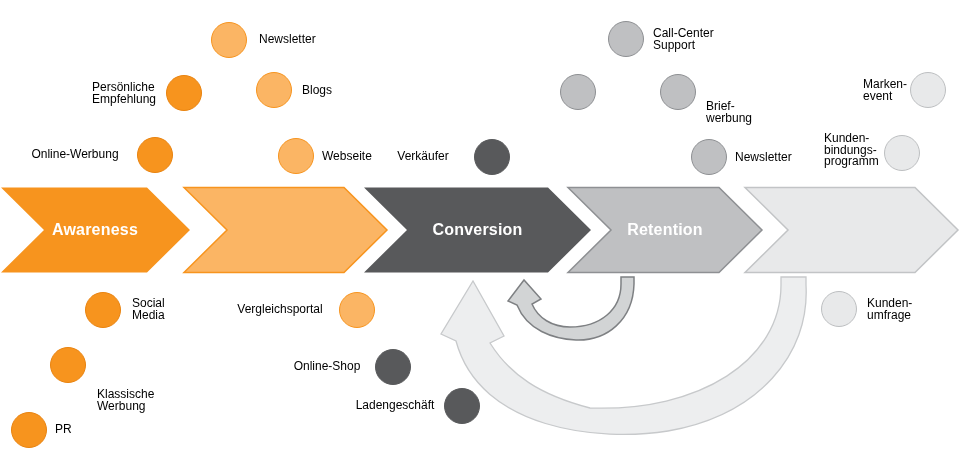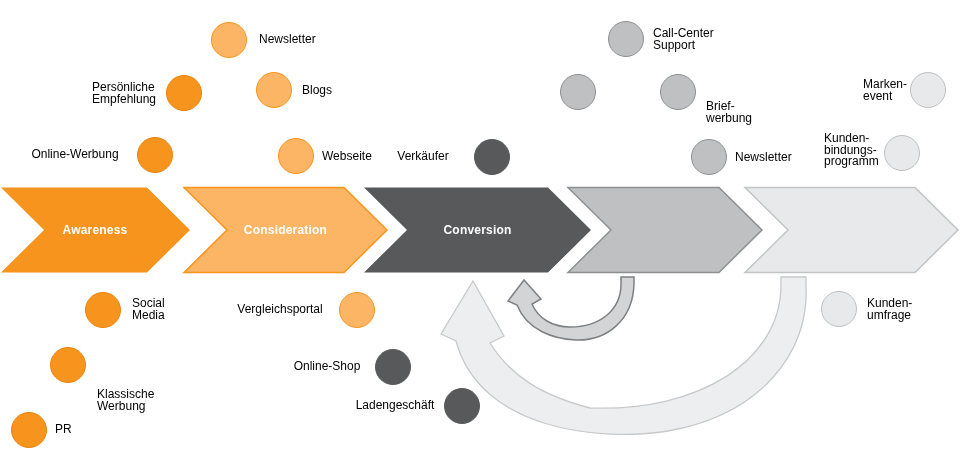--- a/index.html
+++ b/index.html
@@ -14,21 +14,21 @@
   
   .st-awareness{fill:var(--stage-awareness);}
   .st-consideration{fill:var(--stage-consideration);stroke:var(--stage-consideration-border);stroke-width:1.5;}
   .st-conversion{fill:var(--stage-conversion);}
   .st-retention{fill:var(--stage-retention);stroke:var(--stage-retention-border);stroke-width:1.5;}
   .st-advocacy{fill:var(--stage-advocacy);stroke:var(--stage-advocacy-border);stroke-width:1.5;}
   .swoosh-big{fill:var(--swoosh-big-fill);stroke:var(--swoosh-big-border);stroke-width:1.3;}
   .swoosh-small{fill:var(--swoosh-small-fill);stroke:var(--swoosh-small-border);stroke-width:1.5;}
   .stage-label{
     position:absolute;top:221px;height:18px;line-height:18px;
-    text-align:center;font-weight:bold;font-size:12px;color:var(--stage-text);
+    text-align:center;font-weight:bold;font-size:16px;color:var(--stage-text);
     letter-spacing:.2px;
   }
   .stage-label.dim{color:var(--advocacy-text);}
   .circle{
     position:absolute;width:36px;height:36px;border-radius:50%;
     box-sizing:border-box;border:1.5px solid transparent;
   }
   .c-orange{background:var(--circle-orange);border-color:var(--circle-orange-border);}
   .c-orange-light{background:var(--circle-orange-light);border-color:var(--circle-orange-light-border);}
   .c-gray-dark{background:var(--circle-gray-dark);border-color:var(--circle-gray-dark);}
@@ -64,22 +64,22 @@
     <path class="swoosh-small" d="M 634 277 L 634 284
          C 633 320, 607 341, 576 340
          C 553 339, 527 330, 517 305
          L 508 301 L 524 280 L 541 299 L 532 304
          C 538 318, 552 327, 570 327
          C 600 327, 621 310, 621 284
          L 621 277 Z"></path>
   </svg>
 
   <div class="stage-label" style="left:43px;width:104px;">Awareness</div>
-  <div class="stage-label" style="left:227px;width:117px;">Consideration</div>
   <div class="stage-label" style="left:407px;width:141px;">Conversion</div>
+  <div class="stage-label" style="left:611px;width:108px;">Retention</div>
 
   <div class="circle c-orange" style="left:137px;top:137px;"></div>
   <div class="lbl r" style="left:20px;top:149px;width:110px;">Online-Werbung</div>
 
   <div class="circle c-orange" style="left:166px;top:75px;"></div>
   <div class="lbl" style="left:92px;top:82px;">Persönliche
 Empfehlung</div>
 
   <div class="circle c-orange-light" style="left:211px;top:22px;"></div>
   <div class="lbl" style="left:259px;top:34px;">Newsletter</div>

